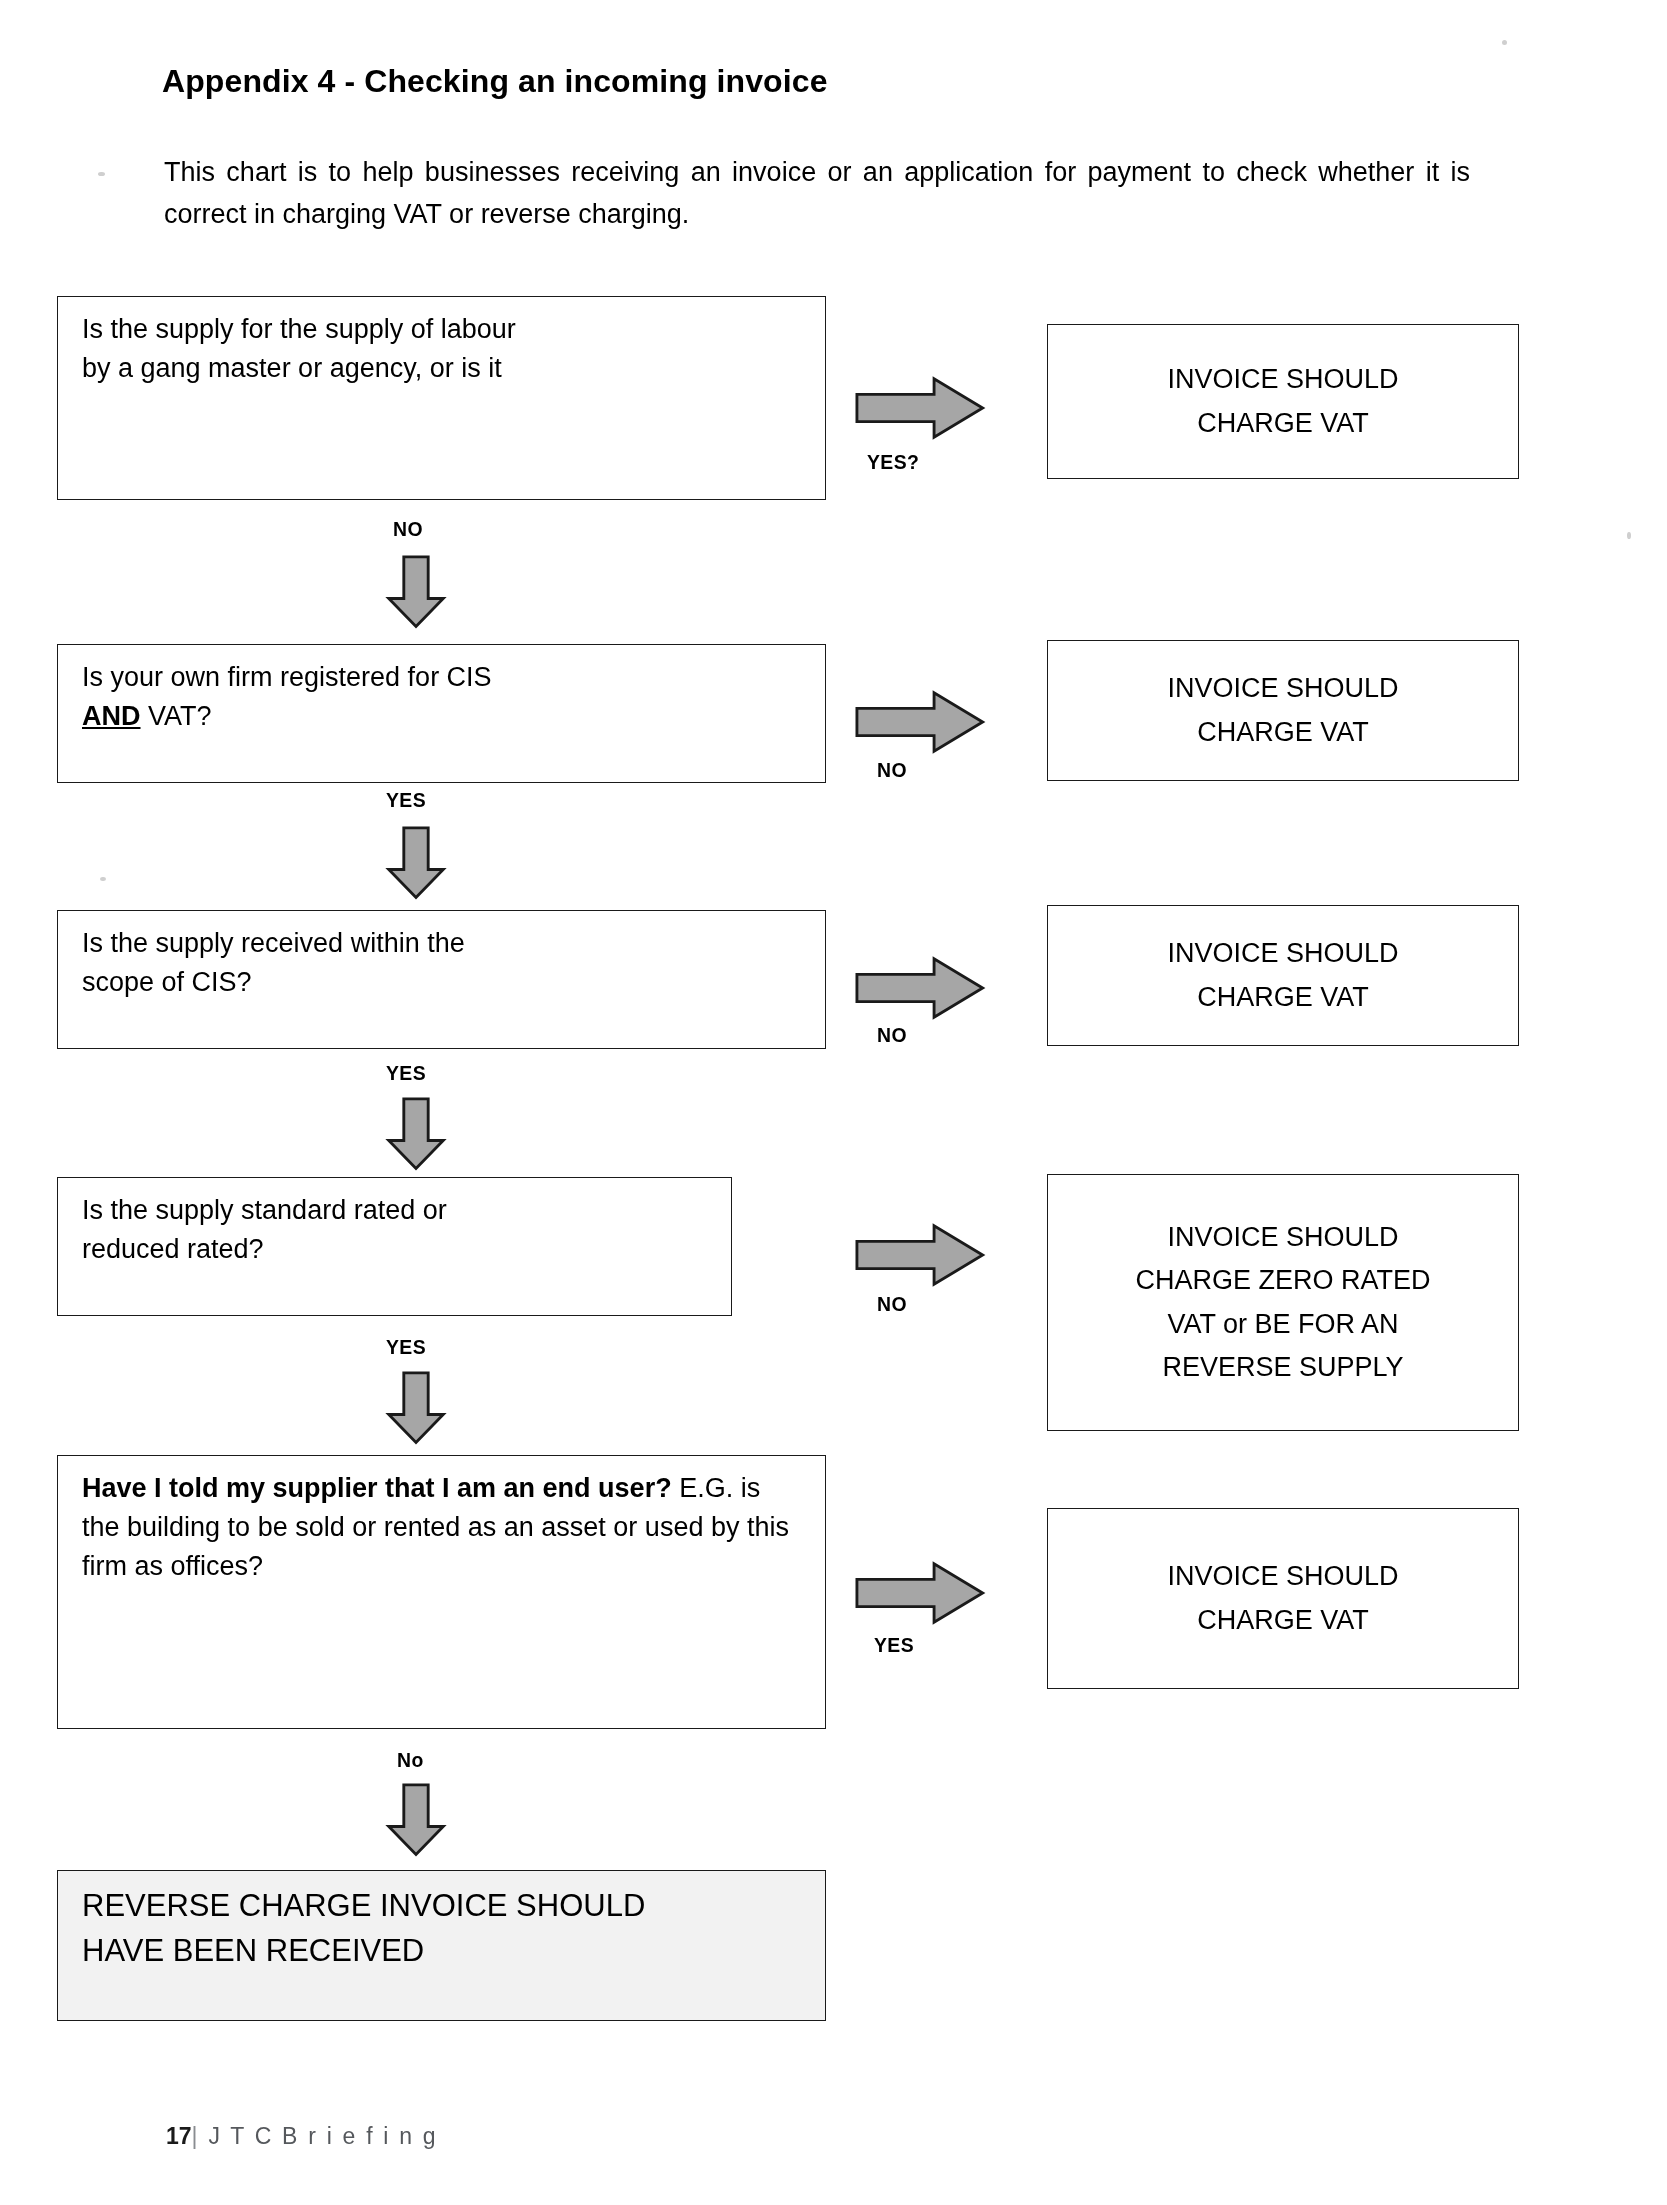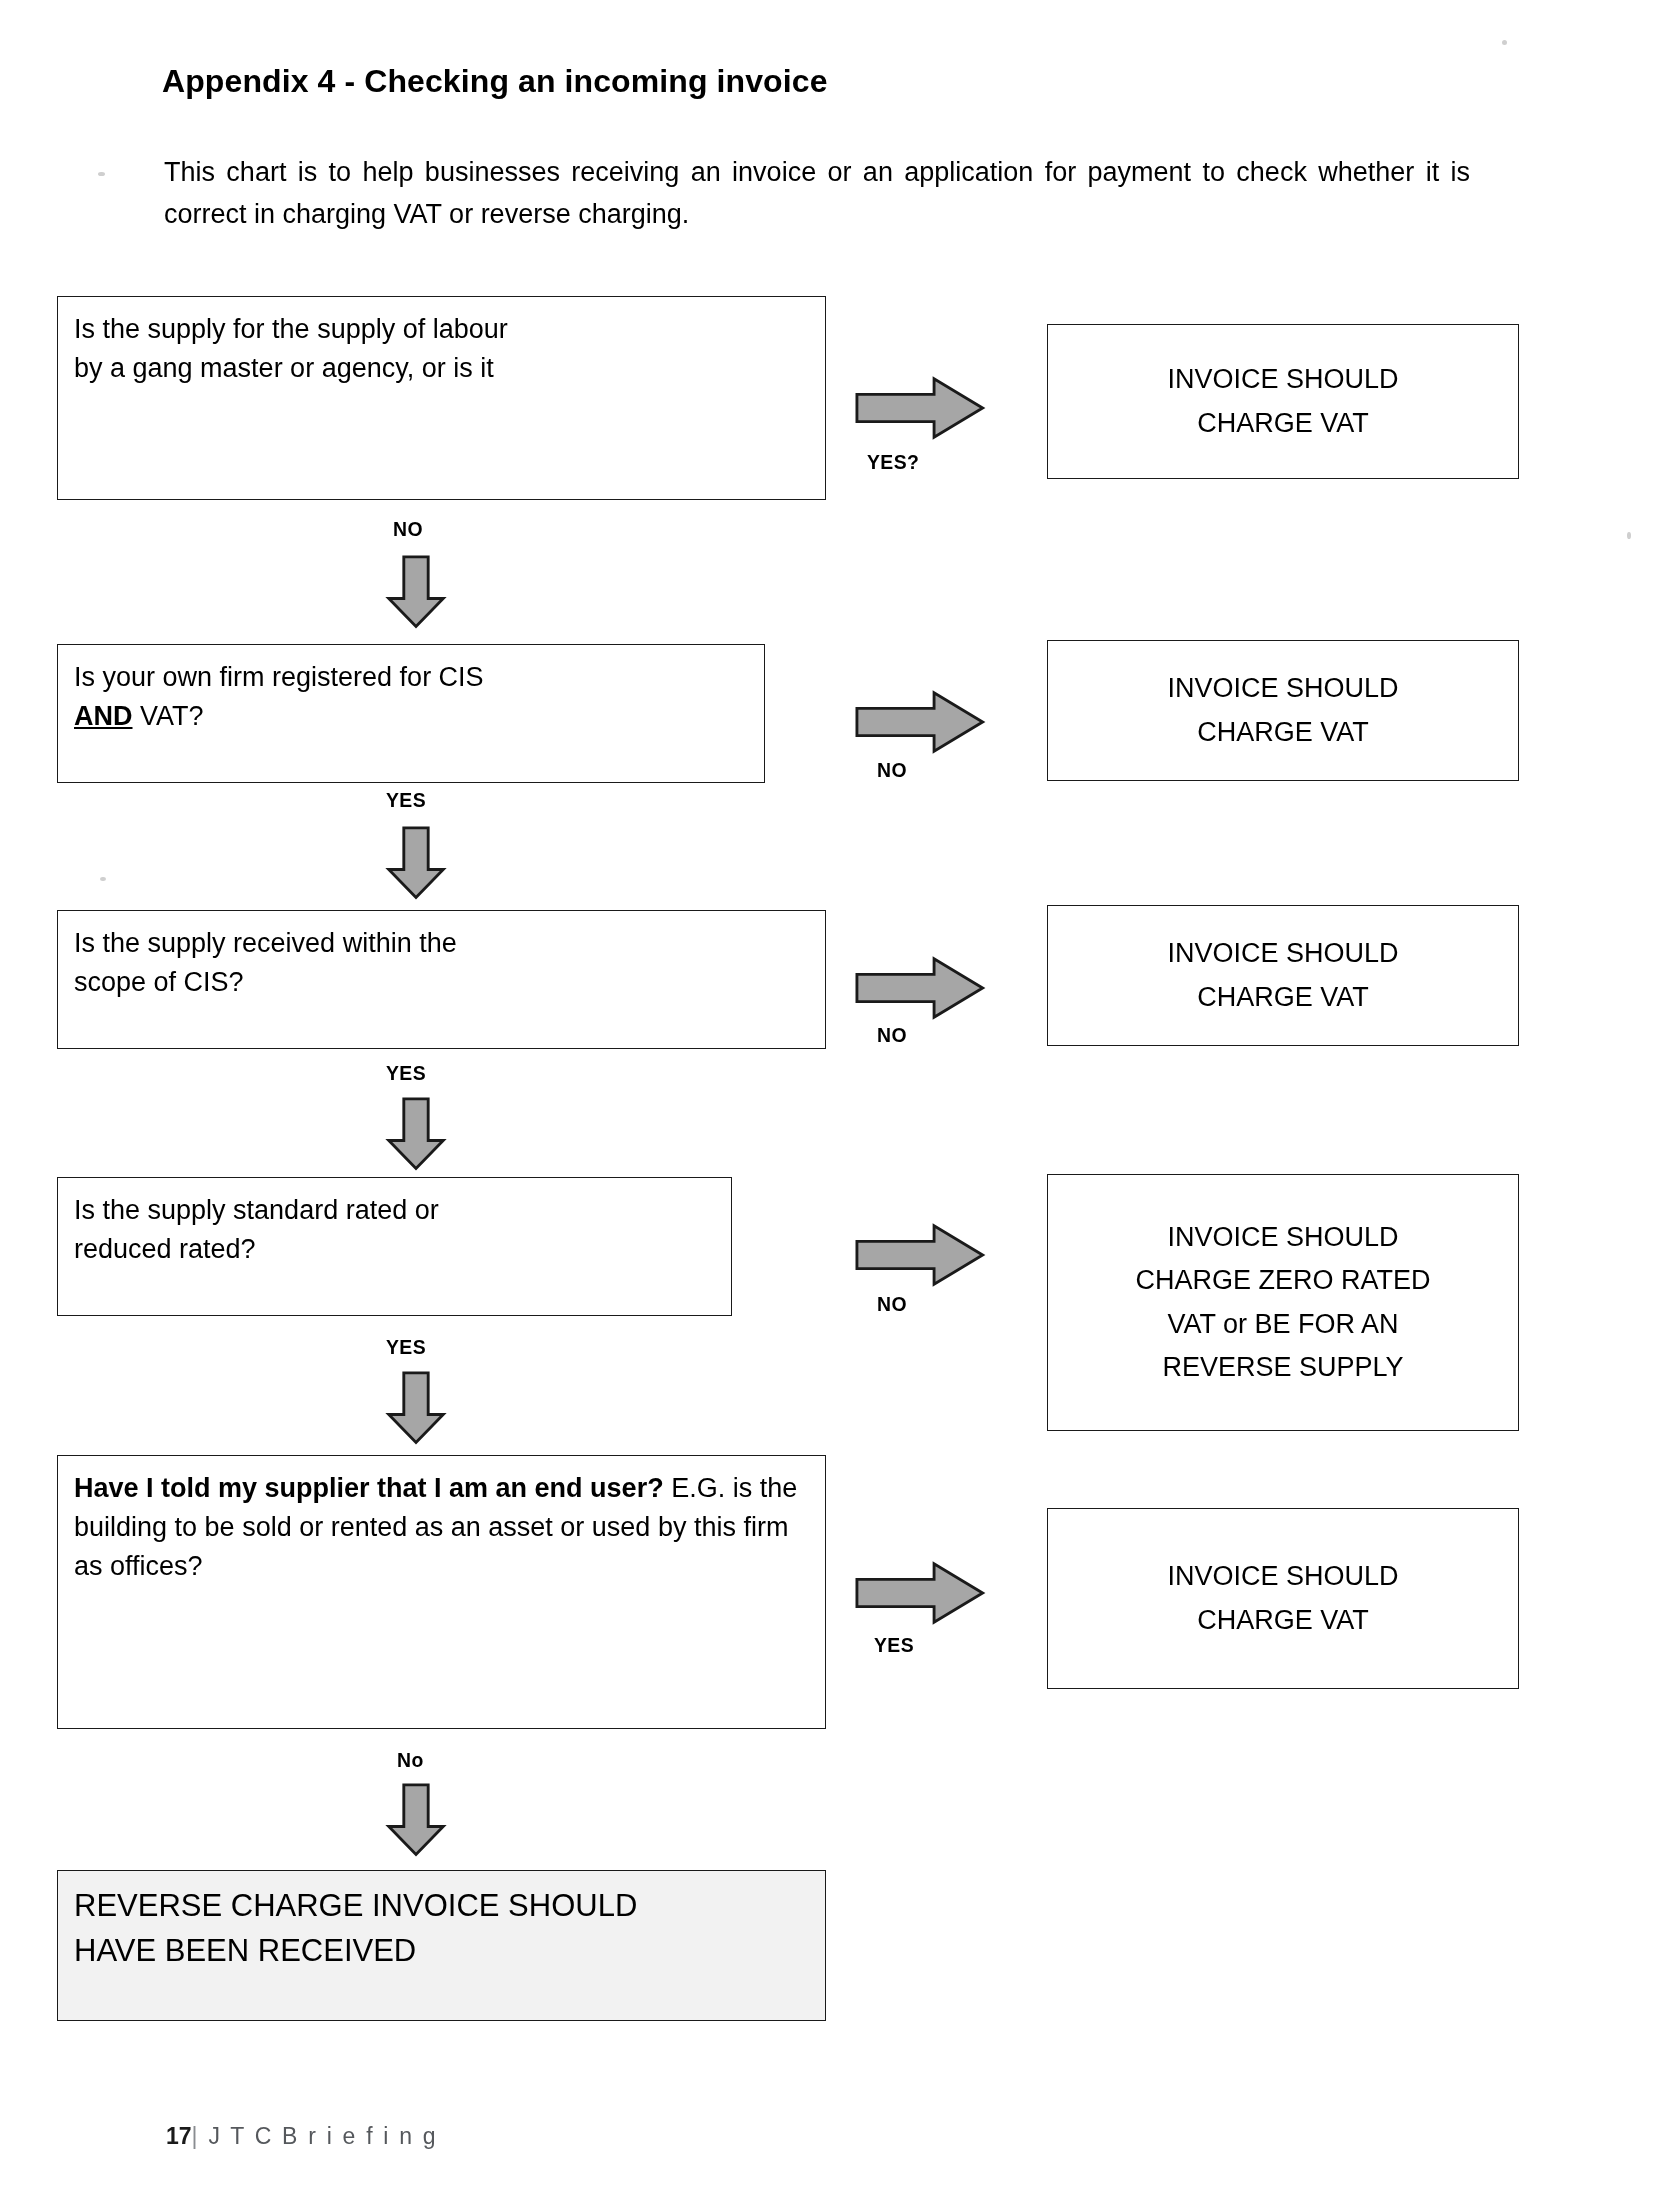--- a/index.html
+++ b/index.html
@@ -43,21 +43,21 @@
   }
 
   
   .box {
     position: absolute;
     border: 1.4px solid #1a1a1a;
     box-sizing: border-box;
     background: #ffffff;
     font-size: 27px;
     line-height: 1.45;
-    padding: 13px 16px;
+    padding: 13px 24px;
   }
   .box.q {
     text-align: left;
   }
   .box.q.justify {
     text-align: justify;
     text-justify: inter-word;
   }
   .box.result {
     text-align: center;
@@ -146,21 +146,21 @@
   <div class="box result" style="left:1047px; top:324px; width:472px; height:155px;">
     <span class="ln">INVOICE SHOULD</span>
     <span class="ln">CHARGE VAT</span>
   </div>
 
   <div class="edge-label" style="left:393px; top:518px;">NO</div>
   <svg class="arrow" style="left:380px; top:554px; width:72px; height:76px;" viewBox="0 0 100 106">
     <polygon points="33,4 67,4 67,62 88,62 50,101 12,62 33,62" fill="#a6a6a6" stroke="#1a1a1a" stroke-width="4" stroke-linejoin="miter"></polygon>
   </svg>
 
-  <div class="box q justify" style="left:57px; top:644px; width:708px; height:139px;">
+  <div class="box q justify" style="left:57px; top:644px; width:769px; height:139px;">
     <div>Is your own firm registered for CIS</div>
     <div>
       <span class="uline-bold">AND</span><span> VAT?</span>
     </div>
   </div>
 
   <svg class="arrow" style="left:854px; top:687px; width:133px; height:70px;" viewBox="0 0 186 98">
     <polygon points="4,30 112,30 112,8 180,49 112,90 112,68 4,68" fill="#a6a6a6" stroke="#1a1a1a" stroke-width="4" stroke-linejoin="miter"></polygon>
   </svg>
   <div class="edge-label" style="left:877px; top:759px;">NO</div>

